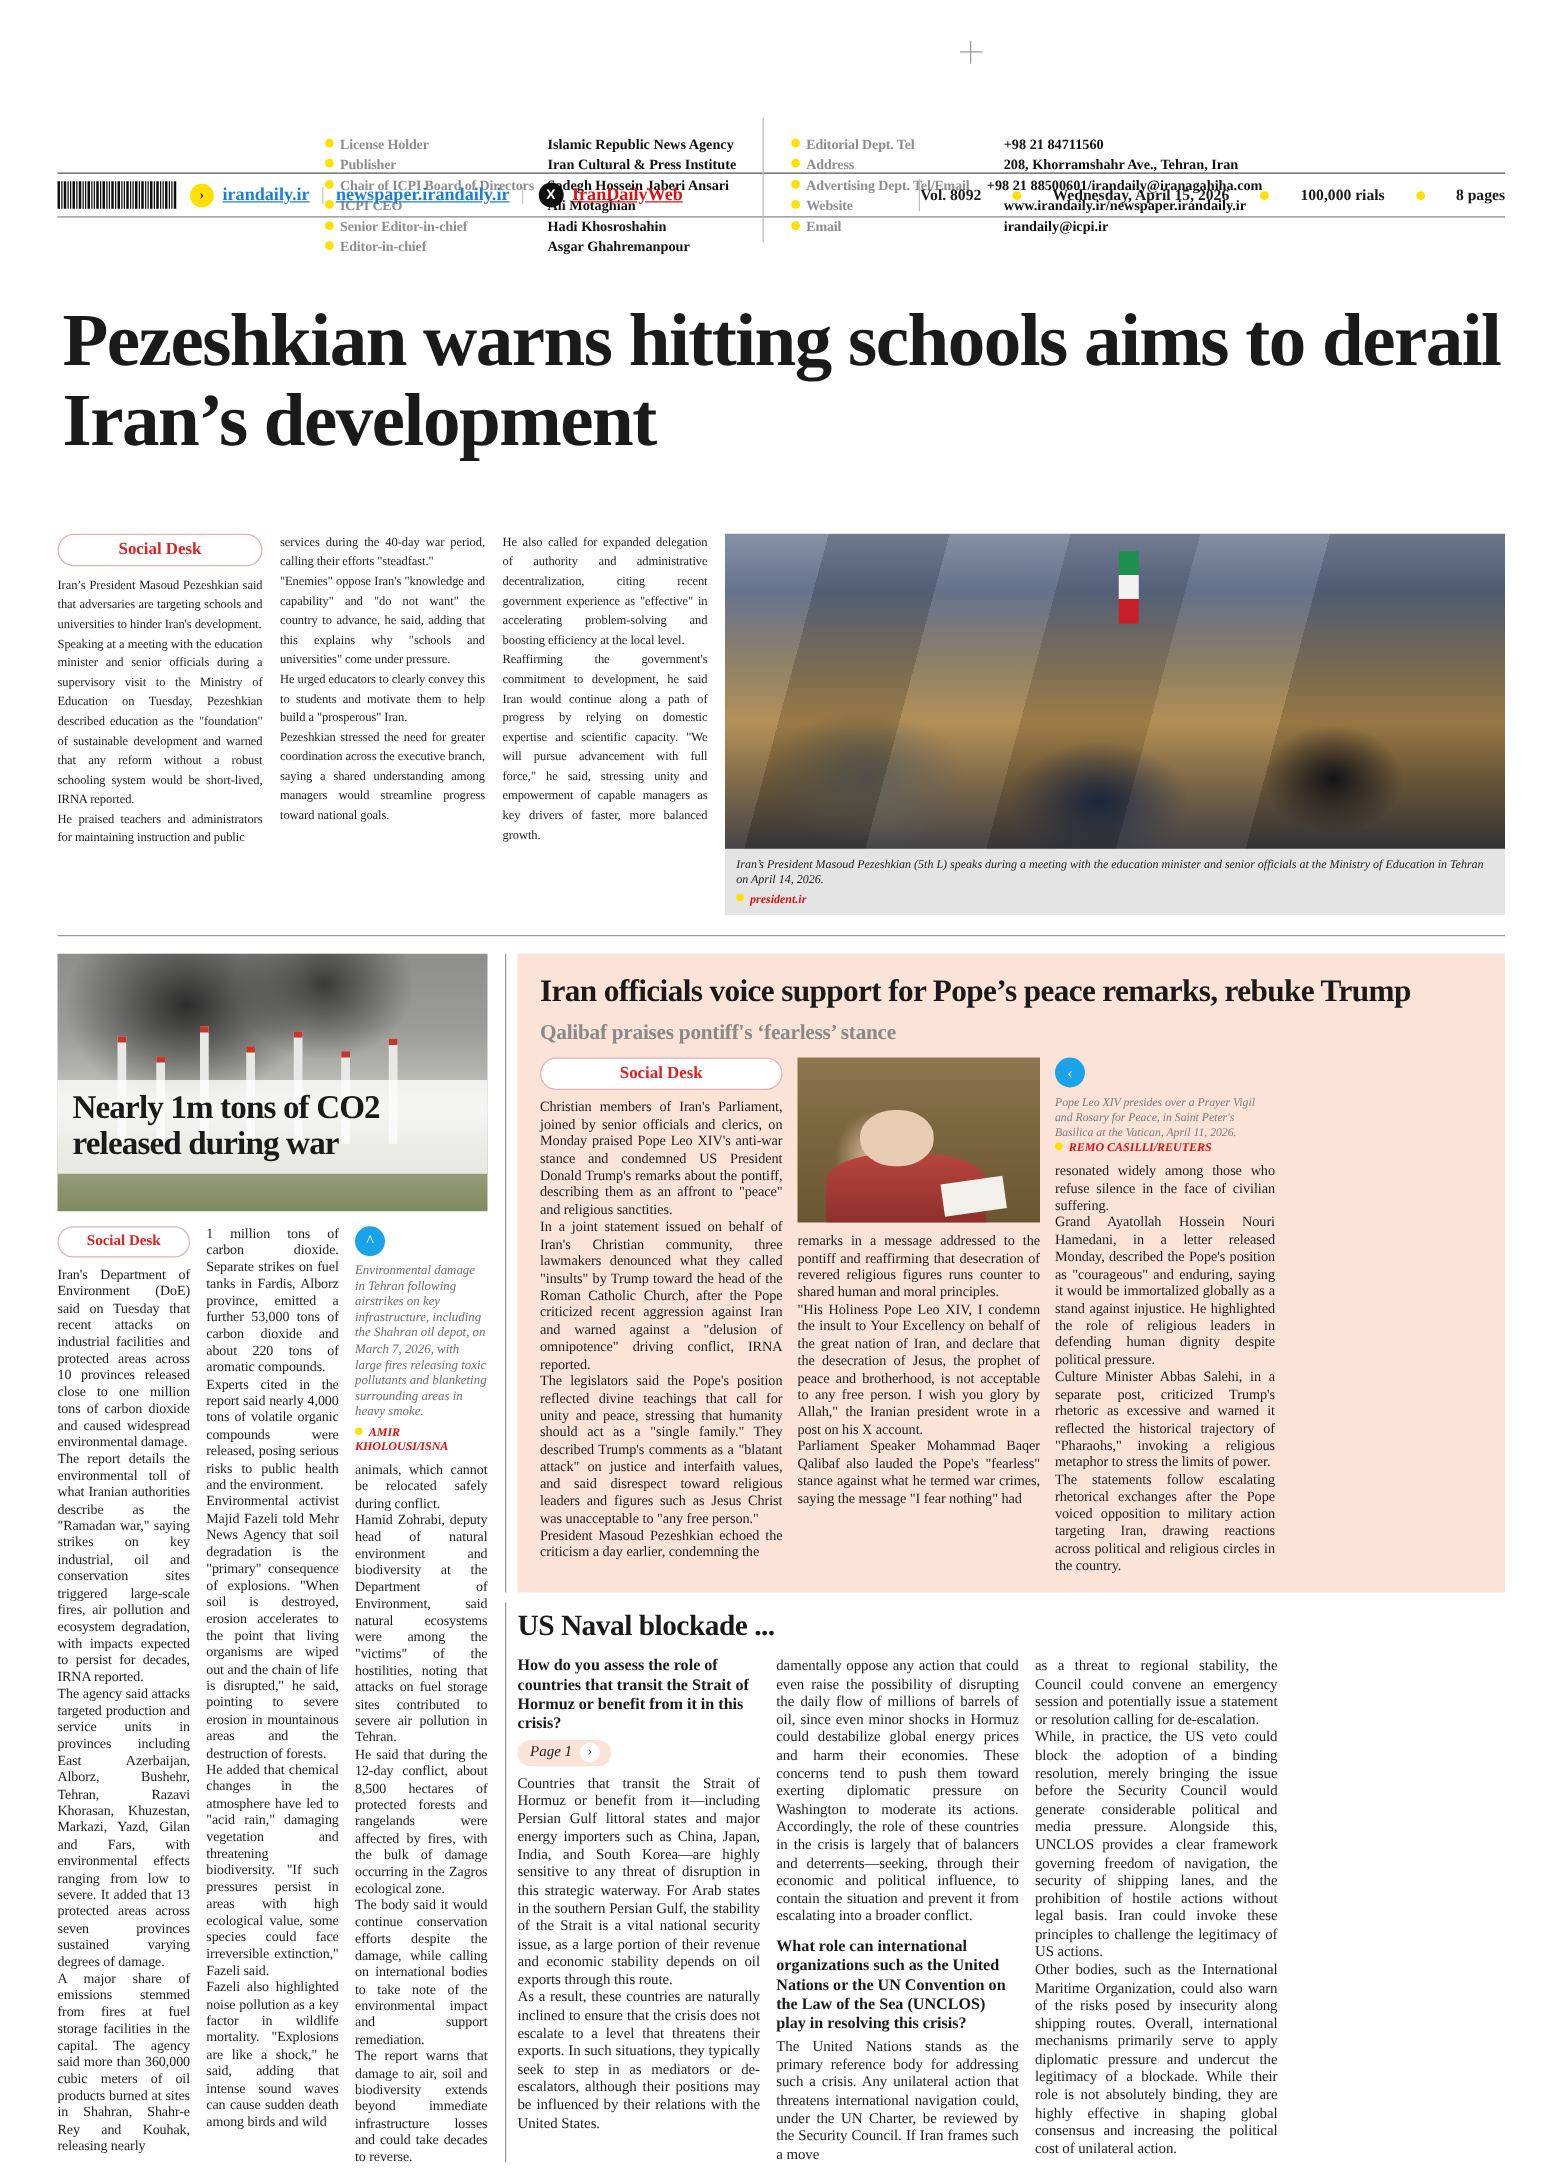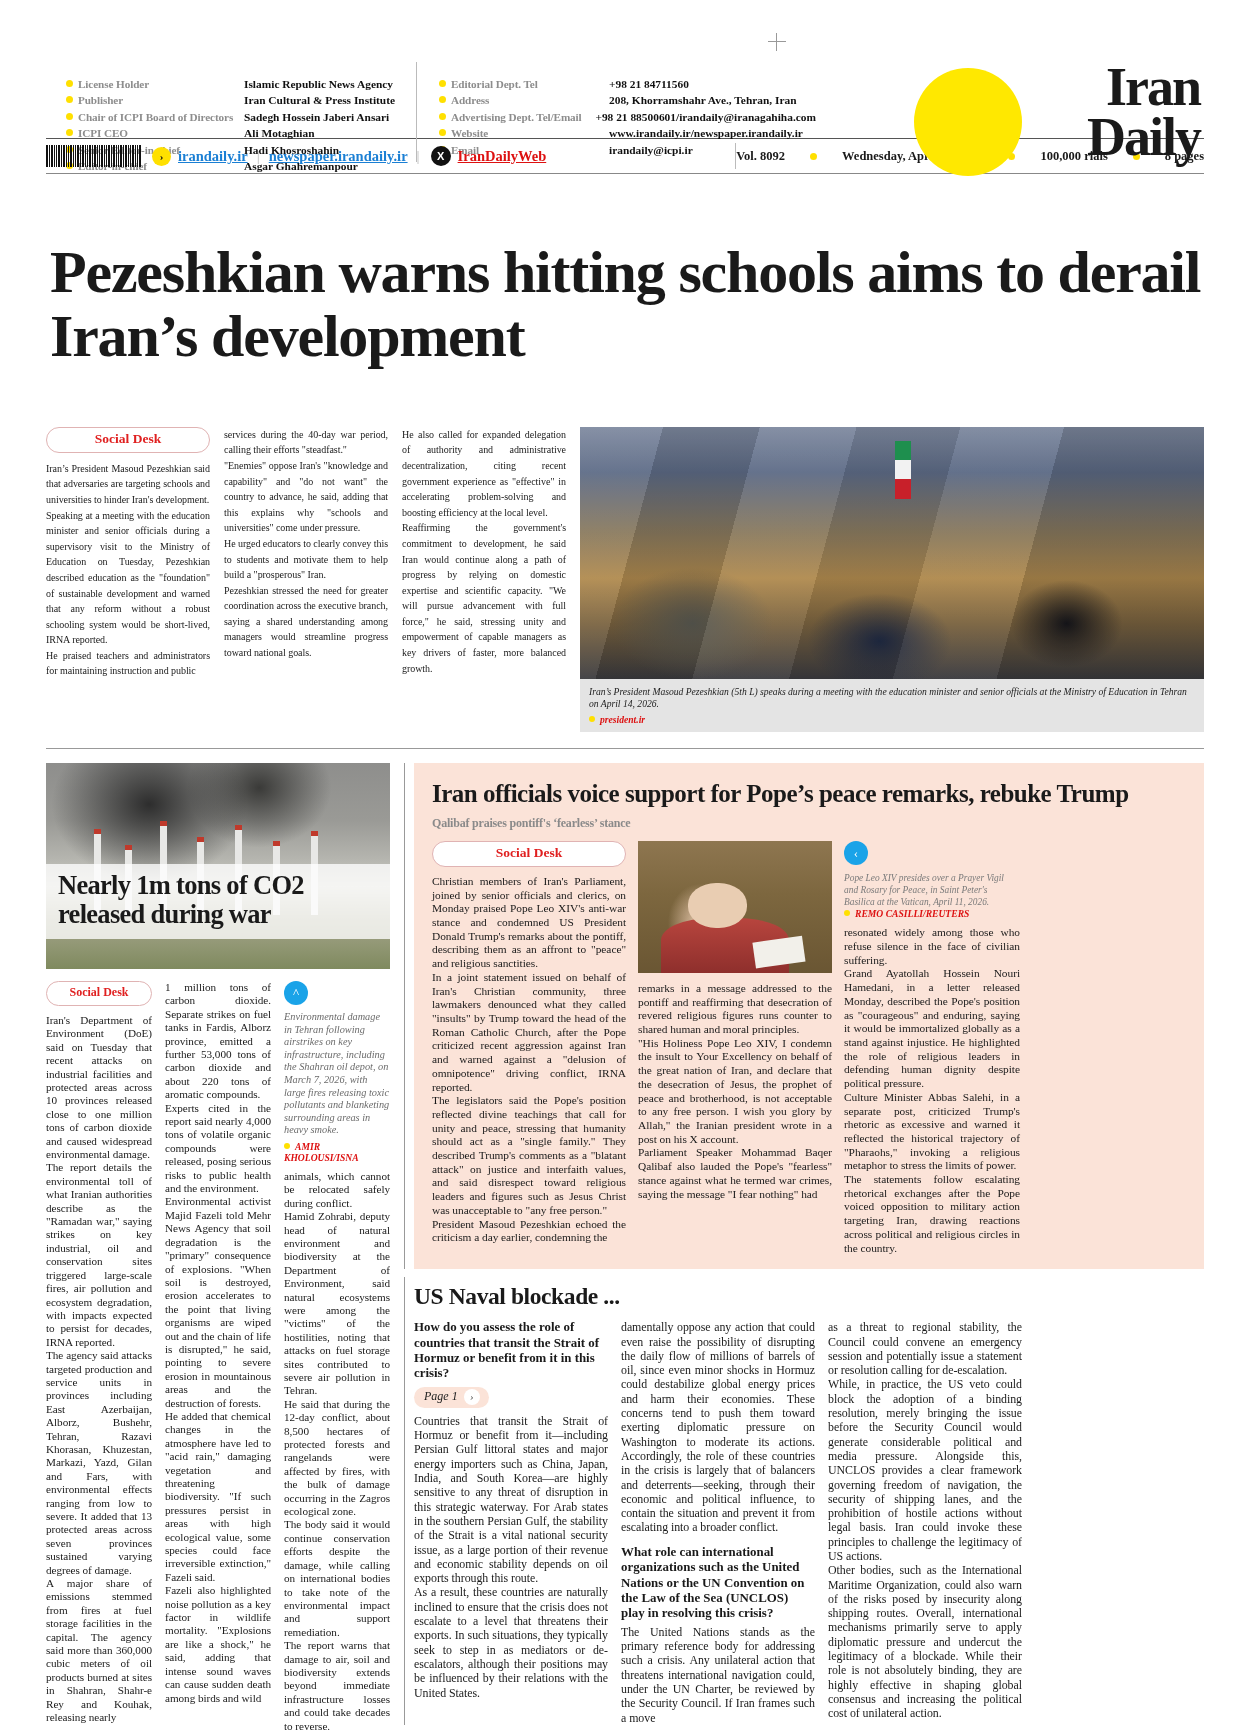--- a/index.html
+++ b/index.html
@@ -14,21 +14,21 @@
   }
   .page { width:1250px; height:1734px; position:relative; padding:0 46px; }
 
   
   .cropmark { position:absolute; left:768px; top:33px; width:18px; height:18px; }
   .cropmark:before, .cropmark:after { content:""; position:absolute; background:#999; }
   .cropmark:before { left:0; top:8px; width:18px; height:1px; }
   .cropmark:after { left:8px; top:0; width:1px; height:18px; }
 
   
-  .masthead { display:flex; align-items:flex-start; padding-top:62px; height:130px;justify-content:center; }
+  .masthead { display:flex; align-items:flex-start; padding-top:94px; height:130px;justify-content:center; }
   .mast-col { padding-top:14px; }
   .mast-col.c1 { width:370px; padding-left:20px; }
   .mast-col.c2 { width:400px; padding-left:22px; border-left:1px solid #bbb; min-height:100px; }
   .info-row { display:flex; font-size:11.2px; line-height:16.4px; }
   .info-label { width:178px; color:#8d8d8d; font-weight:bold; letter-spacing:-0.1px; white-space:nowrap; }
   .dot { display:inline-block; width:7px; height:7px; border-radius:50%; background:#FFE000; margin-right:5px; vertical-align:1px; }
   .info-val { color:#111; font-weight:bold; font-size:11.4px; white-space:nowrap; }
   .c2 .info-label { width:170px; }
 
   .logo-wrap { flex:1; display:flex; justify-content:flex-end; align-items:center; padding-right:4px; position:relative; }
@@ -96,21 +96,21 @@
   .co2-title { position:absolute; left:0; bottom:8px; background:rgba(255,255,255,0.78); padding:7px 12px 9px; font-size:26.5px; font-weight:bold; line-height:1.12; letter-spacing:-0.7px; }
   .co2-body { display:flex; gap:13px; margin-top:12px; }
   .co2-c { width:107px; }
   .env-note { font-size:10.3px; line-height:12.6px; font-style:italic; color:#6b6b6b; font-family:"Liberation Serif",serif; }
   .blue-circ { width:24px; height:24px; border-radius:50%; background:#1aa3e8; color:#fff; display:flex; align-items:center; justify-content:center; font-size:13px; margin-bottom:6px; }
 
   
   .pope-col { flex:1; background:#fbe3d8; padding:16px 16px 14px 18px; position:relative; }
   .pope-col:before { content:""; position:absolute; left:-10px; top:0; bottom:0; width:1px; background:#999; }
   .pope-h { font-size:25px; font-weight:bold; line-height:1.16; letter-spacing:-0.5px; margin:0 0 8px; }
-  .pope-sub { font-size:12px; font-weight:bold; color:#8a8a8a; margin:0 0 10px; letter-spacing:-0.2px; }
+  .pope-sub { font-size:17px; font-weight:bold; color:#8a8a8a; margin:0 0 10px; letter-spacing:-0.2px; }
   .pope-grid { display:flex; gap:12px; }
   .pope-c { width:194px; }
   .pope-mid { width:194px; }
   .pope-right { width:176px; }
   .pope-photo { width:100%; height:132px; overflow:hidden; position:relative;
     background:
       radial-gradient(ellipse 46px 56px at 32% 62%, #e8c9ae 0%, rgba(232,201,174,0) 70%),
       linear-gradient(180deg,#8e7650 0%,#7d673f 40%,#6a5633 100%);
   }
   .pope-photo .robe { position:absolute; left:12%; bottom:0; width:66%; height:42%; background:linear-gradient(180deg,#b8453e,#8e2f2c); border-radius:40% 40% 0 0; }
@@ -181,27 +181,20 @@
       <div class="info-row">
         <span class="info-label"><span class="dot"></span><span>Website</span></span>
         <span class="info-val">www.irandaily.ir/newspaper.irandaily.ir</span>
       </div>
       <div class="info-row">
         <span class="info-label"><span class="dot"></span><span>Email</span></span>
         <span class="info-val">irandaily@icpi.ir</span>
       </div>
     </div>
 
-    <div class="logo-wrap">
-      <div class="logo-sun"></div>
-      <div class="logo-text">
-        <span class="l1">Iran</span>
-        <span class="l2">Daily</span>
-      </div>
-    </div>
   </div>
 
   <hr class="hr-dark">
 
   <div class="infobar">
     <div class="barcode">
       <i class="w"></i>
         <i></i>
         <i class="w"></i>
         <i></i>

